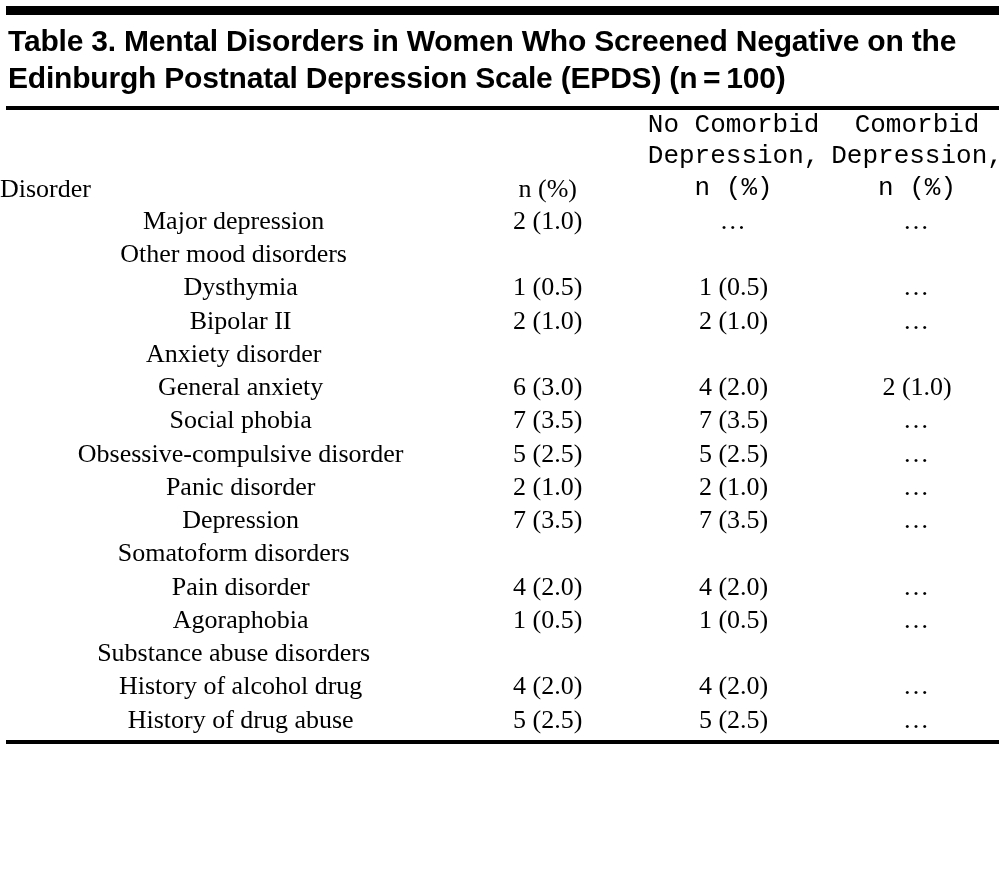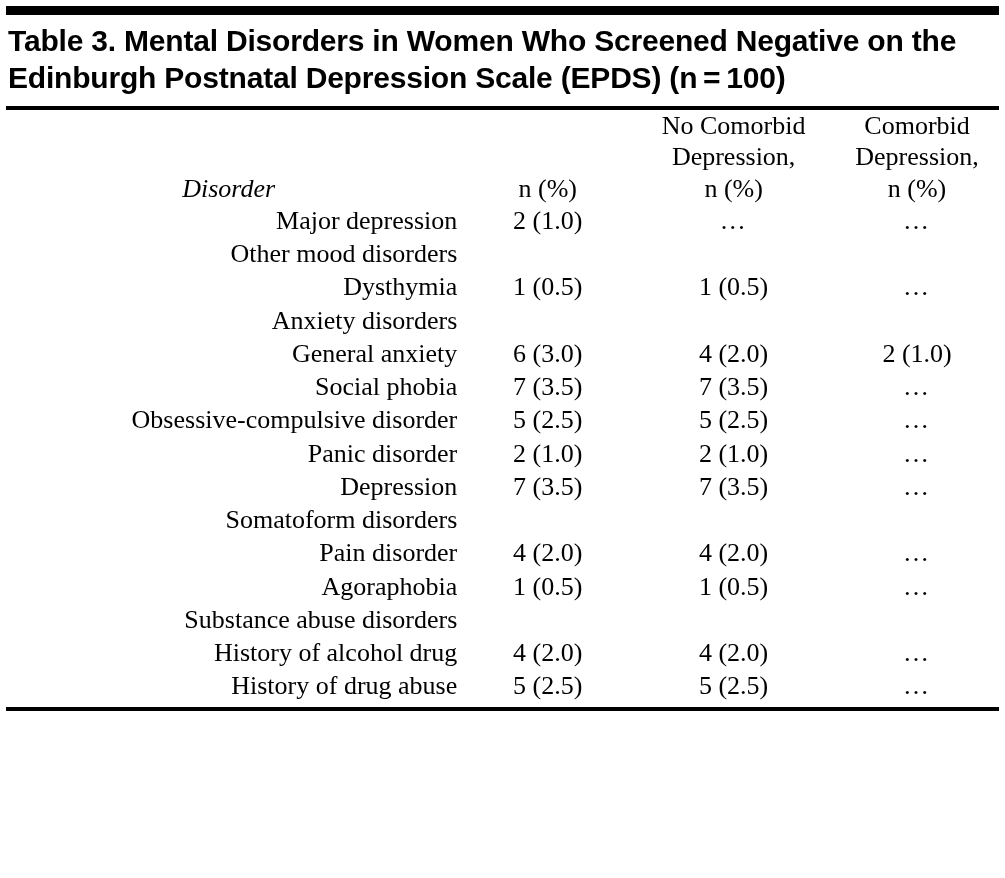--- a/index.html
+++ b/index.html
@@ -57,37 +57,37 @@
   col.c-n        { width: 180px; }
   col.c-nocomorb { width: 190px; }
   col.c-comorb   { width: 175px; }
 
   thead td, thead th {
     text-align: center;
     line-height: 1.2;
     padding-bottom: 2px;
   }
   thead .hdr-disorder {
-    text-align: center;
+    text-align: left;
     padding-left: 10px;
     vertical-align: bottom;
-    font-style: italic;
   }
   .hdr-stack {
     display: block;
+    font-family: Liberation Mono, monospace;
   }
   .hdr-line { display: block; }
 
   tbody td {
     line-height: 1.28;
     padding-top: 3px;
     padding-bottom: 3px;
   }
   tbody td.label {
-    text-align: right;
+    text-align: center;
     padding-left: 10px;
     white-space: nowrap;
   }
   tbody td.label.indent {
     padding-left: 24px;
     margin-top: 14px;
   }
   tbody td.num {
     text-align: center;
   }
@@ -148,21 +148,27 @@
           <td class="num"></td>
           <td class="num"></td>
         </tr>
         <tr>
           <td class="label indent">Dysthymia</td>
           <td class="num">1 (0.5)</td>
           <td class="num">1 (0.5)</td>
           <td class="num"><span class="ellipsis">…</span></td>
         </tr>
         <tr>
-          <td class="label">Anxiety disorders</td>
+          <td class="label indent">Bipolar II</td>
+          <td class="num">2 (1.0)</td>
+          <td class="num">2 (1.0)</td>
+          <td class="num"><span class="ellipsis">…</span></td>
+        </tr>
+        <tr>
+          <td class="label">Anxiety disorder</td>
           <td class="num"></td>
           <td class="num"></td>
           <td class="num"></td>
         </tr>
         <tr>
           <td class="label indent">General anxiety</td>
           <td class="num">6 (3.0)</td>
           <td class="num">4 (2.0)</td>
           <td class="num">2 (1.0)</td>
         </tr>

